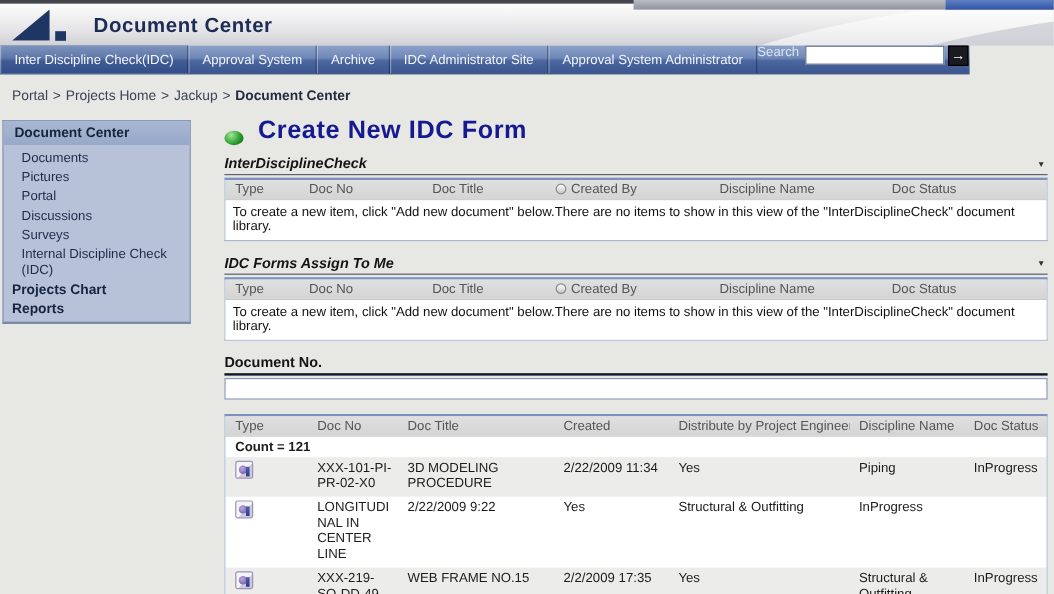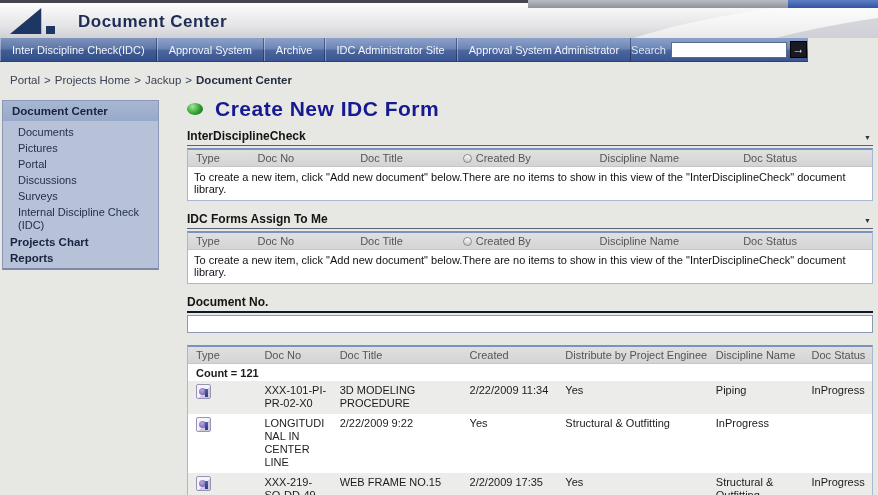--- a/index.html
+++ b/index.html
@@ -28,21 +28,21 @@
     color:#1d2c55; letter-spacing:0.5px; }
 
   
   .navbar { position:absolute; top:38px; left:0; width:808px; height:24px; display:flex; align-items:stretch;
     background:linear-gradient(#8da2ca 0%, #6e87b7 45%, #4c679e 55%, #3a5590 100%);
     border-bottom:1px solid #2c4378; z-index:4; }
   .nav-tab { display:flex; align-items:center; padding:0 11px; color:#f2f5fb; font-size:11px;
     border-left:1px solid rgba(255,255,255,0.35); border-right:1px solid rgba(10,25,60,0.45);
     cursor:pointer; white-space:nowrap; }
   .nav-tab.first { background:linear-gradient(#7e93bd 0%, #5e77a8 45%, #415c94 55%, #324e89 100%); }
-  .nav-search { margin-left:auto; display:flex; align-items:center; padding-right:6px; }
+  .nav-search { margin-left:auto; display:flex; padding-right:6px; }
   .nav-search-label { color:#dde4f2; margin-right:5px; }
   .nav-search-input { width:116px; height:16px; border:1px solid #5a6a8c; background:#fff;
     font-family:"Liberation Sans",sans-serif; font-size:11px; padding:0 3px; }
   .nav-go { width:17px; height:17px; margin-left:3px; background:#191a22; border:1px solid #000;
     color:#f5f5f5; font-size:12px; line-height:15px; text-align:center; cursor:pointer; }
 
   
   .breadcrumb { position:absolute; top:74px; left:10px; font-size:11.5px; color:#3a4358; }
   .breadcrumb b { color:#232c42; }
   .crumb-sep { margin:0 4px; }
@@ -51,28 +51,28 @@
   .sidebar { position:absolute; top:100px; left:2px; width:157px; background:#b7c1d7;
     border:1px solid #8a97b6; border-bottom:2px solid #7d89a8; }
   .sidebar-title { background:linear-gradient(#a8b7d2,#97a9c9); font-weight:bold; color:#16243f;
     padding:4px 6px 4px 9px; font-size:11.5px; border-bottom:1px solid #b7c1d7; cursor:pointer; }
   .sidebar-list { list-style:none; padding:3px 0 2px 0; }
   .sidebar-item { padding:1px 4px 2px 15px; color:#1f2c49; cursor:pointer; line-height:13px; }
   .sidebar-item-bold { padding:2px 4px 2px 7px; color:#16243f; font-weight:bold; cursor:pointer; font-size:11.5px; }
 
   
   .main { position:absolute; top:97px; left:187px; width:686px; }
-  .page-title-row { display:flex; align-items:center; margin-bottom:8px; }
+  .page-title-row { display:flex; align-items:flex-end; margin-bottom:8px; }
   .green-dot { width:16px; height:12px; border-radius:50%;
     background:radial-gradient(circle at 35% 30%, #9fe89a, #2f9e2f 55%, #135f18); margin-right:12px; }
   .page-title { font-size:21px; font-weight:bold; color:#161a91; letter-spacing:0.5px; }
 
   .section-head { display:flex; align-items:flex-end; justify-content:space-between;
     font-weight:bold; font-size:12px; color:#141414; padding-bottom:2px;
-    border-bottom:1px solid #5c6270; margin-bottom:2px; cursor:default; }
+    border-bottom:1px solid #5c6270; margin-bottom:2px; cursor:default;font-style:italic; }
   .dd-arrow { font-size:7px; color:#333; cursor:pointer; padding:0 2px 2px 0; }
 
   .panel { background:#fff; border:1px solid #a8b8d4; border-top:2px solid #7b92bf; margin-bottom:11px; }
   .hdr-row { background:linear-gradient(#e0e0e0,#d4d4d4); color:#555; display:grid; align-items:center;
     border-bottom:1px solid #c6c6c6; min-height:17px; padding:1px 0; }
   .grid6 { grid-template-columns:9% 15% 15% 20% 21% 20%; }
   .grid7 { grid-template-columns:10% 11% 19% 14% 22% 14% 10%; }
   .hdr-cell { padding:1px 4px 1px 8px; white-space:nowrap; overflow:hidden; }
   .presence { display:inline-block; width:9px; height:9px; border-radius:50%; border:1px solid #8a8a8a;
     background:linear-gradient(#fdfdfd,#c8c8c8); vertical-align:-1px; margin-right:4px; }

